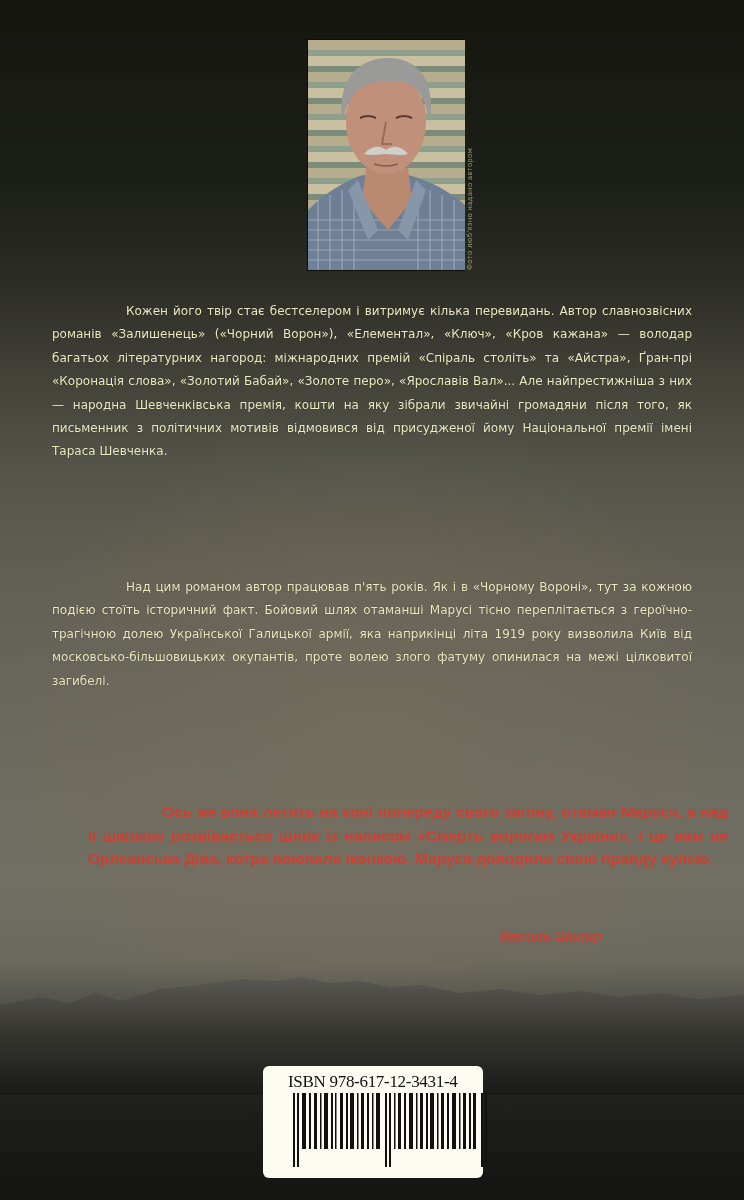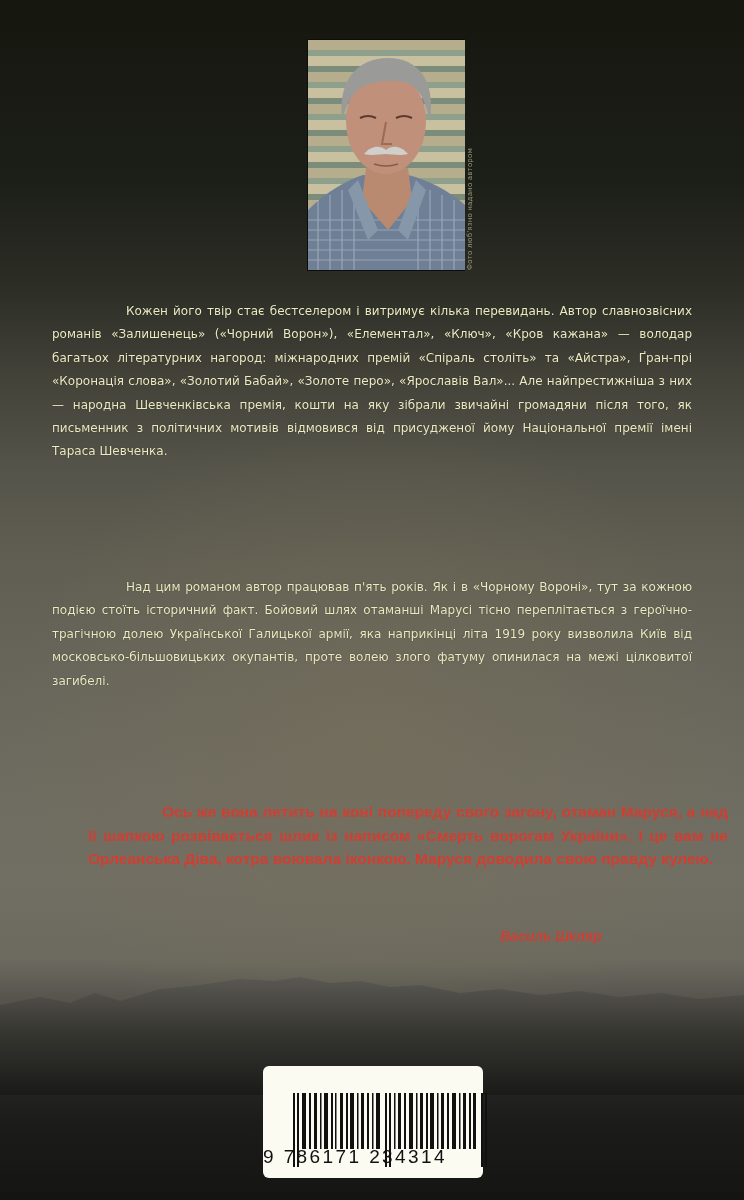--- a/index.html
+++ b/index.html
@@ -128,20 +128,21 @@
 <div class="text-block p2">
   <p>Над цим романом автор працював п'ять років. Як і в «Чорному Вороні», тут за кожною подією стоїть історичний факт. Бойовий шлях отаманші Марусі тісно переплітається з героїчно-трагічною долею Української Галицької армії, яка наприкінці літа 1919 року визволила Київ від московсько-більшовицьких окупантів, проте волею злого фатуму опинилася на межі цілковитої загибелі.</p>
 </div>
 
 <div class="quote">
   <p>Ось же вона летить на коні попереду свого загону, отаман Маруся, а над її шапкою розвівається шлик із написом «Смерть ворогам України». І це вам не Орлеанська Діва, котра воювала іконкою. Маруся доводила свою правду кулею.</p>
 </div>
 <div class="signature">Василь Шкляр</div>
 
 <div class="isbn-label">
+  <div class="isbn-text">ISBN  978-617-12-3431-4</div>
   <svg class="barcode" viewBox="0 0 196 74" preserveAspectRatio="none">
     <g fill="#111">
       <rect x="0" y="0" width="2" height="74"></rect>
         <rect x="4" y="0" width="2" height="74"></rect>
       <rect x="9" y="0" width="4" height="56"></rect>
         <rect x="16" y="0" width="2" height="56"></rect>
       <rect x="21" y="0" width="3" height="56"></rect>
         <rect x="27" y="0" width="1.5" height="56"></rect>
       <rect x="31" y="0" width="4" height="56"></rect>
         <rect x="38" y="0" width="2" height="56"></rect>
@@ -169,14 +170,13 @@
       <rect x="154" y="0" width="2" height="56"></rect>
         <rect x="159" y="0" width="4" height="56"></rect>
       <rect x="166" y="0" width="1.5" height="56"></rect>
         <rect x="170" y="0" width="3" height="56"></rect>
       <rect x="176" y="0" width="2" height="56"></rect>
         <rect x="180" y="0" width="3" height="56"></rect>
       <rect x="188" y="0" width="2" height="74"></rect>
         <rect x="192" y="0" width="2" height="74"></rect>
     </g>
   </svg>
-  <div class="ean-digits">9 786171 234314</div>
 </div>
 
 </body></html>

